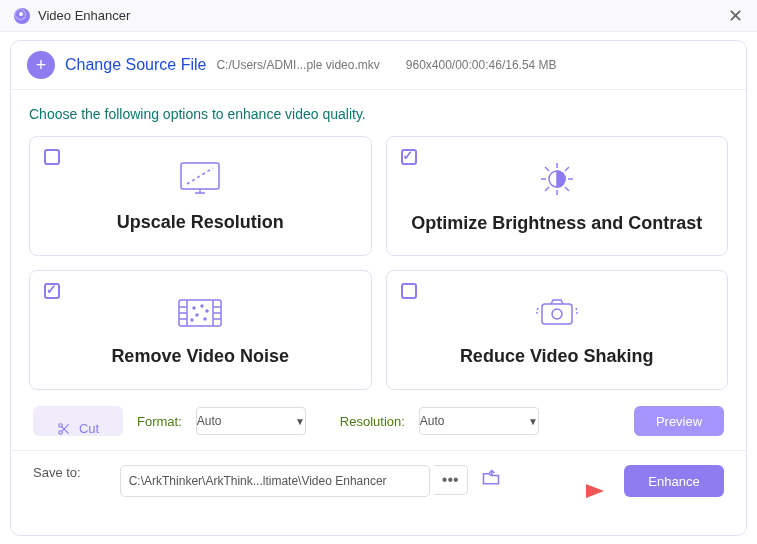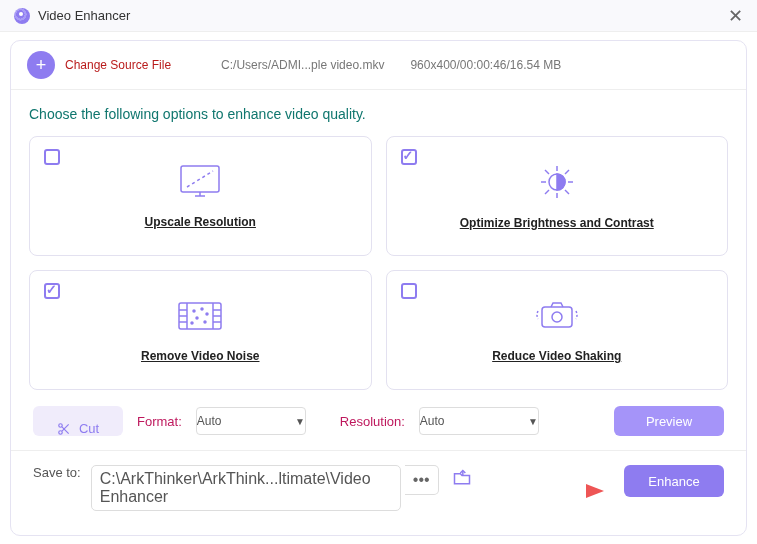--- a/index.html
+++ b/index.html
@@ -8,49 +8,49 @@
 .titlebar { height: 32px; display: flex; align-items: center; padding: 0 14px; background: #f9f9fc; border-bottom: 1px solid #eee; }
 .titlebar .app-icon { width: 16px; height: 16px; border-radius: 50%; background: radial-gradient(circle at 40% 40%, #8e7cf0 30%, #a89cf5 31%, #a89cf5 45%, #8e7cf0 46%); margin-right: 8px; position: relative; }
 .titlebar .app-icon::after { content:''; position:absolute; left:5px; top:4px; width:4px; height:4px; border-radius:50%; background:#fff; }
 .titlebar .title { font-size: 13px; color: #333; }
 .titlebar .close { margin-left: auto; font-size: 18px; color: #666; cursor: pointer; line-height: 1; }
 
 .inner { margin: 8px 10px; border: 1px solid #e5e3f2; border-radius: 10px; height: calc(100% - 48px); position: relative; background: #fff; }
 
 .sourcebar { display: flex; align-items: center; padding: 10px 16px; border-bottom: 1px solid #eee; gap: 10px; }
 .plus-btn { width: 28px; height: 28px; border-radius: 50%; background: #8e7cf0; color: #fff; display: flex; align-items: center; justify-content: center; font-size: 18px; cursor: pointer; }
-.change-src { color: #b91c1c; font-size: 12px; margin-right: 40px; cursor:pointer; }
+.change-src { color: #1d4ed8; font-size: 16px; cursor:pointer; }
 .filepath, .fileinfo { color: #777; font-size: 12px; }
 .filepath { margin-right: 16px; }
 
 .content { padding: 16px 18px 0 18px; }
 .prompt { color: #0f766e; font-size: 14px; margin-bottom: 14px; }
 
 .options { display: grid; grid-template-columns: 1fr 1fr; grid-template-rows: 1fr 1fr; gap: 14px; }
 .opt-card { border: 1px solid #e3e1f0; border-radius: 8px; height: 120px; position: relative; cursor: pointer; display:flex; flex-direction:column; align-items:center; justify-content:center; }
 .opt-card .cb { position: absolute; top: 12px; left: 14px; width: 16px; height: 16px; border: 2px solid #8e7cf0; border-radius: 3px; }
 .opt-card .cb.checked::after { content: "✓"; color: #8e7cf0; font-size: 13px; font-weight: bold; position: absolute; top: -3px; left: 0px; }
 .opt-card .ico { color: #8e7cf0; margin-bottom: 10px; }
-.opt-card .lbl { font-size: 12px; font-weight: 600; color: #222; text-decoration: underline; }
+.opt-card .lbl { font-size: 18px; font-weight: 600; color: #222; }
 
 .controls { display: flex; align-items: center; padding: 16px 4px 0 4px; gap: 14px; }
 .cut-btn { width: 90px; height: 30px; border-radius: 6px; background: #f0ecfb; color: #8e7cf0; display:flex; align-items:flex-end; justify-content:center; gap:8px; font-size:13px; cursor:pointer; }
 .cut-btn svg { width:14px; height:14px; }
-.field-lbl { font-size:13px; color:#be185d; }
+.field-lbl { font-size:13px; color:#4d7c0f; }
 .select { display:flex; align-items:center; justify-content:space-between; border:1px solid #ddd; border-radius:4px; height:28px; padding:0 0; font-size:12px; color:#555; background:#fff; cursor:pointer; }
 .select.fmt { width:110px; }
 .select.res { width:120px; }
 .flex-spacer { flex:1; }
-.preview-btn { width:110px; height:30px; border-radius:6px; background:#a594f9; color:#fff; font-size:13px; display:flex; align-items:center; justify-content:center; cursor:pointer; }
+.preview-btn { width:90px; height:30px; border-radius:6px; background:#a594f9; color:#fff; font-size:13px; display:flex; align-items:center; justify-content:center; cursor:pointer; }
 
 .divider { border-top:1px solid #eee; margin: 14px -18px 0 -18px; }
 
 .saverow { display:flex; align-items:flex-start; padding: 14px 4px 0 4px; gap:10px; }
 .save-lbl { font-size:13px; color:#555; }
-.save-input { flex:0 0 310px; height:46px; border:1px solid #ddd; border-radius:5px; padding:0 8px; font-size:16px; color:#555; display:flex; align-items:center; }
+.save-input { flex:0 0 310px; height:32px; border:1px solid #ddd; border-radius:5px; padding:0 8px; font-size:12px; color:#555; display:flex; align-items:center;margin-left:29px; }
 .dots-btn { width:34px; height:30px; border:1px solid #ddd; border-radius:5px; display:flex; align-items:center; justify-content:center; color:#666; cursor:pointer; margin-left:-6px; border-left:none; border-top-left-radius:0; border-bottom-left-radius:0; }
 .folder-btn { width:26px; height:26px; display:flex; align-items:center; justify-content:center; color:#8e7cf0; cursor:pointer; }
 .enhance-btn { width:100px; height:32px; border-radius:6px; background:#8e7cf0; color:#fff; font-size:13px; display:flex; align-items:center; justify-content:center; cursor:pointer; margin-left:auto; }
 
 .arrow-annot { position:absolute; right:140px; bottom:30px; pointer-events:none; }
 .arrow-annot svg { width:80px; height:20px; }
 .triangle { font-size:10px; color:#555; }
 </style>
 </head>
 <body>

